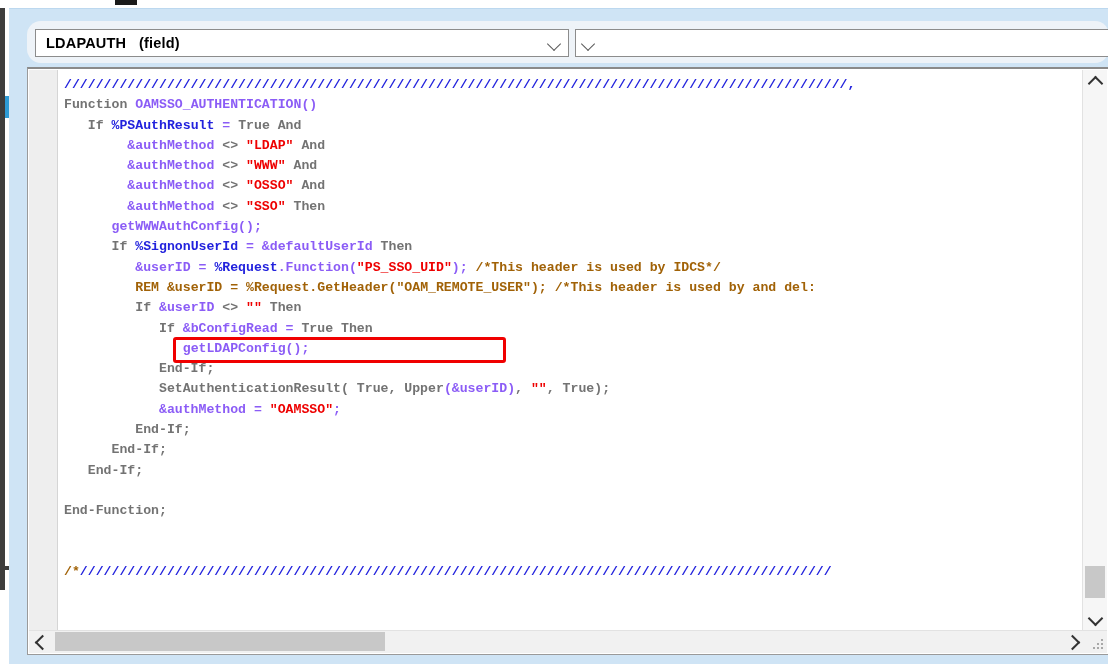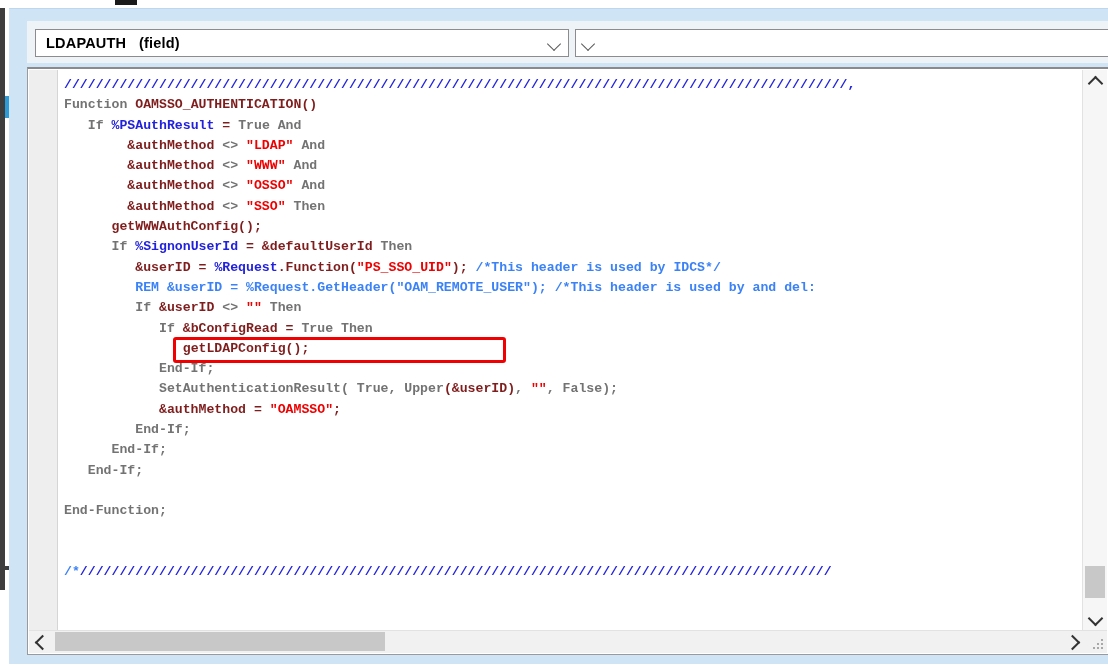--- a/index.html
+++ b/index.html
@@ -67,20 +67,21 @@
   }
 
   
   .dropdown-bar {
     position: absolute;
     left: 18px;
     top: 12px;
     width: 1082px;
     height: 42px;
     background: #eef3f8;
+    border-radius: 14px;
   }
 
   .combo {
     position: absolute;
     top: 8px;
     height: 28px;
     background: #ffffff;
     border: 1px solid #8c8c8c;
     box-sizing: border-box;
     display: flex;
@@ -156,23 +157,23 @@
     font-family: "Liberation Mono", "DejaVu Sans Mono", monospace;
     font-size: 13.2px;
     line-height: 20.3px;
     font-weight: bold;
     color: #000000;
     white-space: pre;
     letter-spacing: 0px;
   }
   pre.code .kw   { color: #737373; }     
   pre.code .str  { color: #ee0000; }     
-  pre.code .cmt  { color: #3b82f6; }     
+  pre.code .cmt  { color: #a16207; }     
   pre.code .sys  { color: #2222dd; }     
-  pre.code .id   { color: #7f1d1d; text-align: right; }     
+  pre.code .id   { color: #8b5cf6; text-align: right; }     
   pre.code .sep  { color: #2222dd; }     
 
   
   .annot-box {
     position: absolute;
     left: 145px;
     top: 268px;
     width: 333px;
     height: 26px;
     border: 3px solid #f00000;
@@ -308,21 +309,21 @@
         <span class="id">&amp;authMethod </span><span class="kw">&lt;&gt; </span><span class="str">"OSSO"</span><span class="kw"> And</span>
         <span class="id">&amp;authMethod </span><span class="kw">&lt;&gt; </span><span class="str">"SSO"</span><span class="kw"> Then</span>
       <span class="id">getWWWAuthConfig();</span>
       <span class="kw">If </span><span class="sys">%SignonUserId</span><span class="id"> = &amp;defaultUserId </span><span class="kw">Then</span>
          <span class="id">&amp;userID = </span><span class="sys">%Request</span><span class="id">.Function(</span><span class="str">"PS_SSO_UID"</span><span class="id">);</span><span class="cmt"> /*This header is used by IDCS*/</span>
          <span class="cmt">REM &amp;userID = %Request.GetHeader("OAM_REMOTE_USER"); /*This header is used by and del:</span>
          <span class="kw">If </span><span class="id">&amp;userID </span><span class="kw">&lt;&gt; </span><span class="str">""</span><span class="kw"> Then</span>
             <span class="kw">If </span><span class="id">&amp;bConfigRead = </span><span class="kw">True Then</span>
                <span class="id">getLDAPConfig();</span>
             <span class="kw">End-If;</span>
-            <span class="kw">SetAuthenticationResult( True, Upper</span><span class="id">(&amp;userID)</span><span class="kw">, </span><span class="str">""</span><span class="kw">, False);</span>
+            <span class="kw">SetAuthenticationResult( True, Upper</span><span class="id">(&amp;userID)</span><span class="kw">, </span><span class="str">""</span><span class="kw">, True);</span>
             <span class="id">&amp;authMethod = </span><span class="str">"OAMSSO"</span><span class="id">;</span>
          <span class="kw">End-If;</span>
       <span class="kw">End-If;</span>
    <span class="kw">End-If;</span>
 
 <span class="kw">End-Function;</span>
 
 
 <span class="cmt">/*</span><span class="sep">///////////////////////////////////////////////////////////////////////////////////////////////</span></pre>
       </div>

